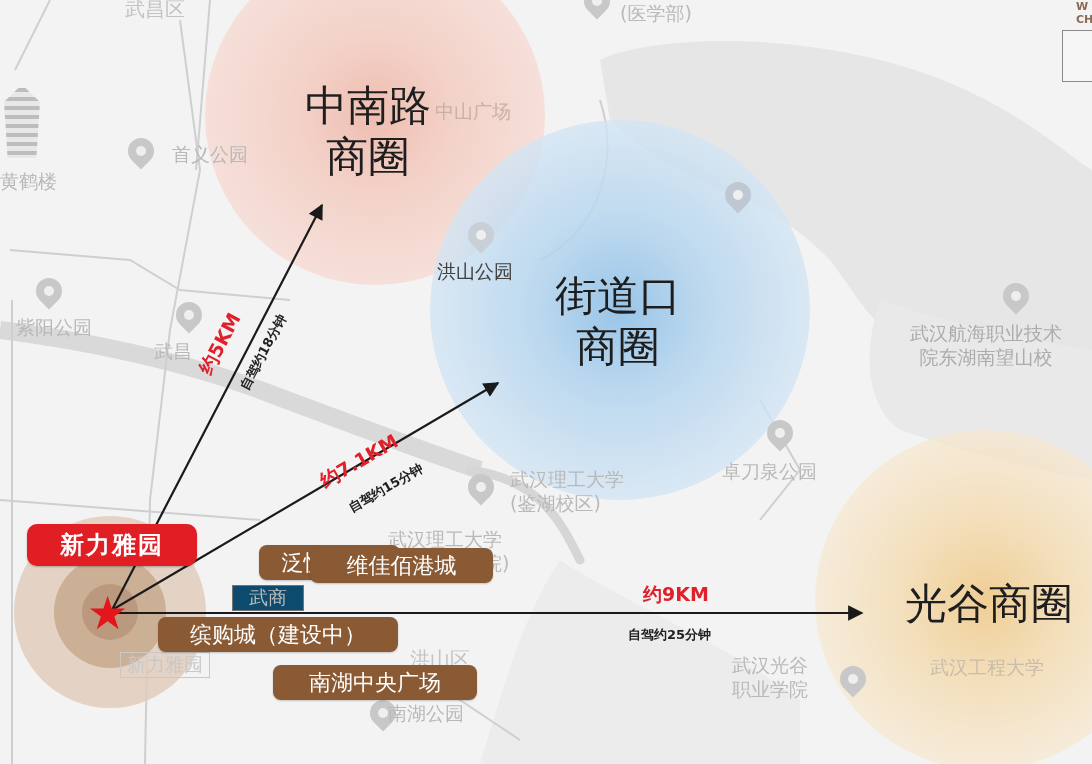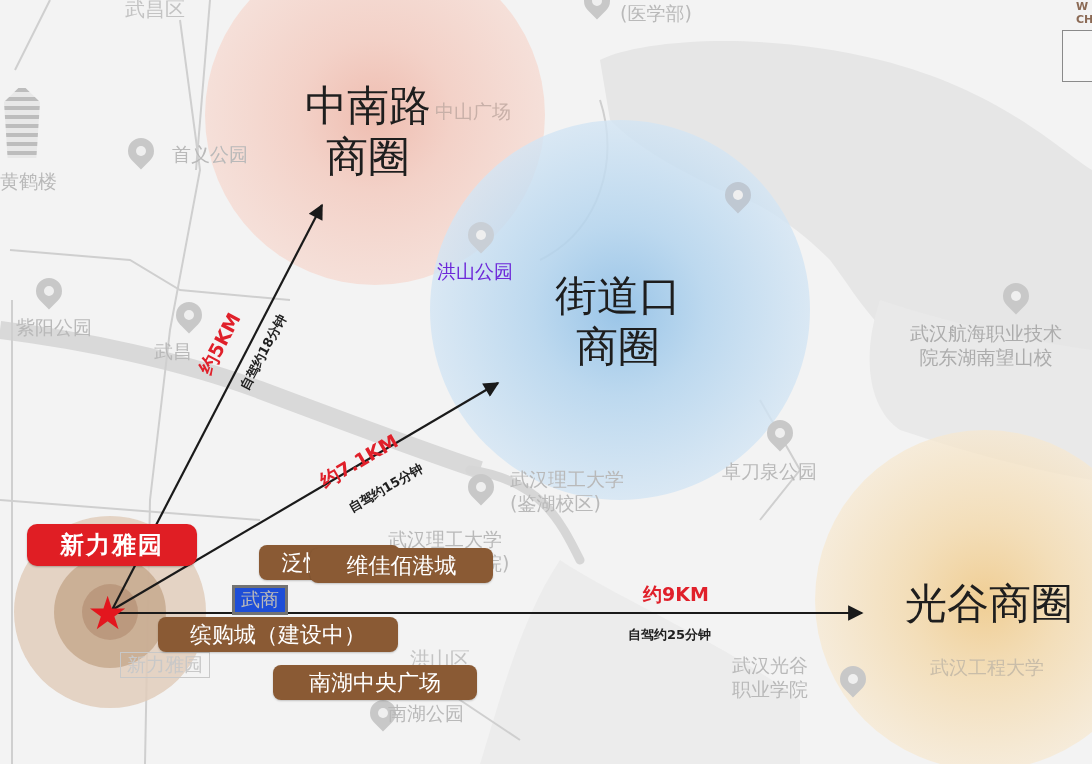--- a/index.html
+++ b/index.html
@@ -100,21 +100,21 @@
 
   <div class="pin" style="left:176px; top:302px;"></div>
   <div class="poi" style="left:154px; top:340px;">武昌</div>
 
   <div class="pin" style="left:584px; top:-12px;"></div>
   <div class="poi" style="left:620px; top:2px;">(医学部)</div>
 
   <div class="poi" style="left:435px; top:100px; color:#c8b0a8;">中山广场</div>
 
   <div class="pin" style="left:468px; top:222px; background:#c9cfd6;"></div>
-  <div class="poi" style="left:437px; top:260px; color:#6d28d9;">洪山公园</div>
+  <div class="poi" style="left:437px; top:260px; color:#404040;">洪山公园</div>
 
   <div class="pin" style="left:725px; top:182px; background:#bfc8d2;"></div>
 
   <div class="pin" style="left:1003px; top:283px;"></div>
   <div class="poi center" style="left:910px; top:322px; color:#acacac;">
     <div>武汉航海职业技术</div>
     <div>院东湖南望山校</div>
   </div>
 
   <div class="pin" style="left:767px; top:420px;"></div>
@@ -124,21 +124,21 @@
   <div class="poi" style="left:510px; top:468px;">
     <div>武汉理工大学</div>
     <div>(鉴湖校区)</div>
   </div>
 
   <div class="poi" style="left:388px; top:528px;">
     <div>武汉理工大学</div>
     <div>南湖校区南院)</div>
   </div>
 
-  <div class="poi" style="left:232px; top:585px; border:3px solid #737373; padding:0 6px; background:#1d4ed8;">武商</div>
+  <div class="poi" style="left:232px; top:585px; border:1px solid #737373; padding:0 16px; background:#0c4a6e;">武商</div>
   <div class="poi" style="left:120px; top:652px; border:1px solid #c8c8c8; padding:0 6px; color:#c8c8c8;">新力雅园</div>
 
   <div class="pin" style="left:370px; top:700px;"></div>
   <div class="poi" style="left:388px; top:702px;">南湖公园</div>
 
   <div class="poi" style="left:732px; top:654px;">
     <div>武汉光谷</div>
     <div>职业学院</div>
   </div>
   <div class="pin" style="left:840px; top:666px;"></div>

